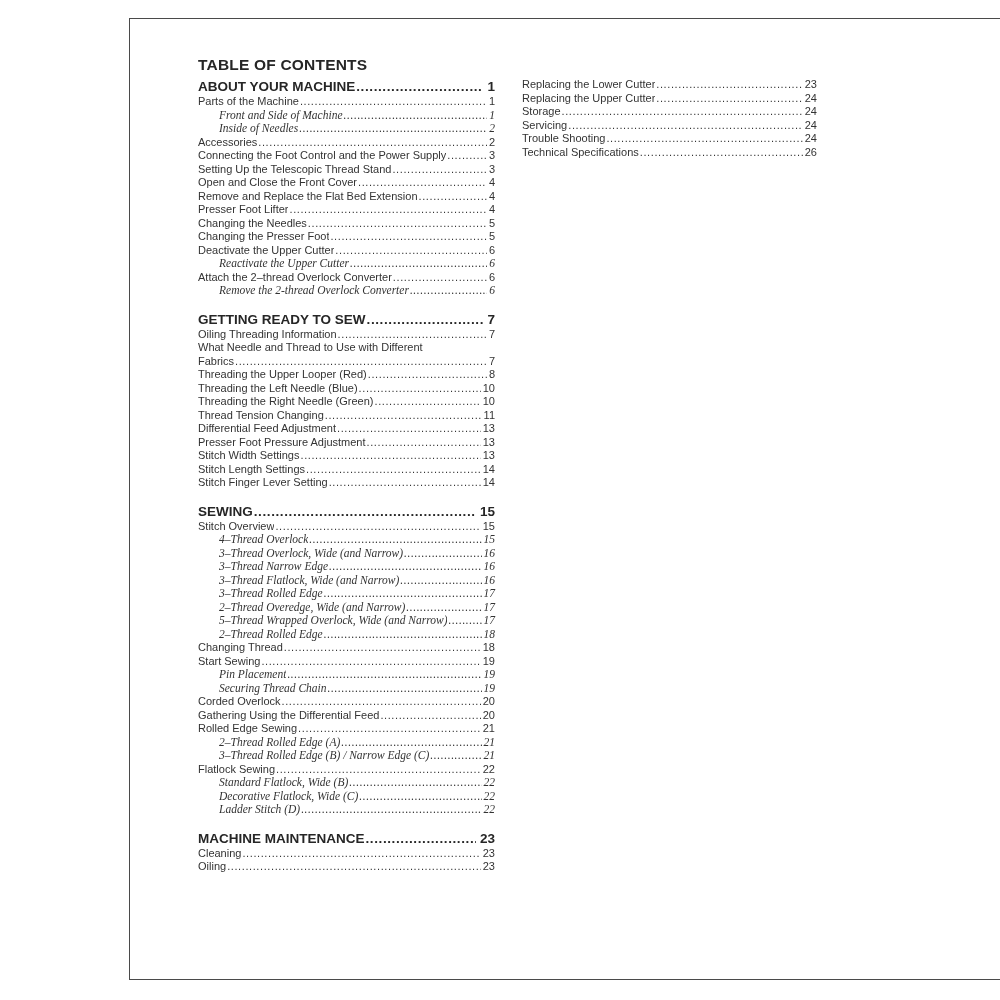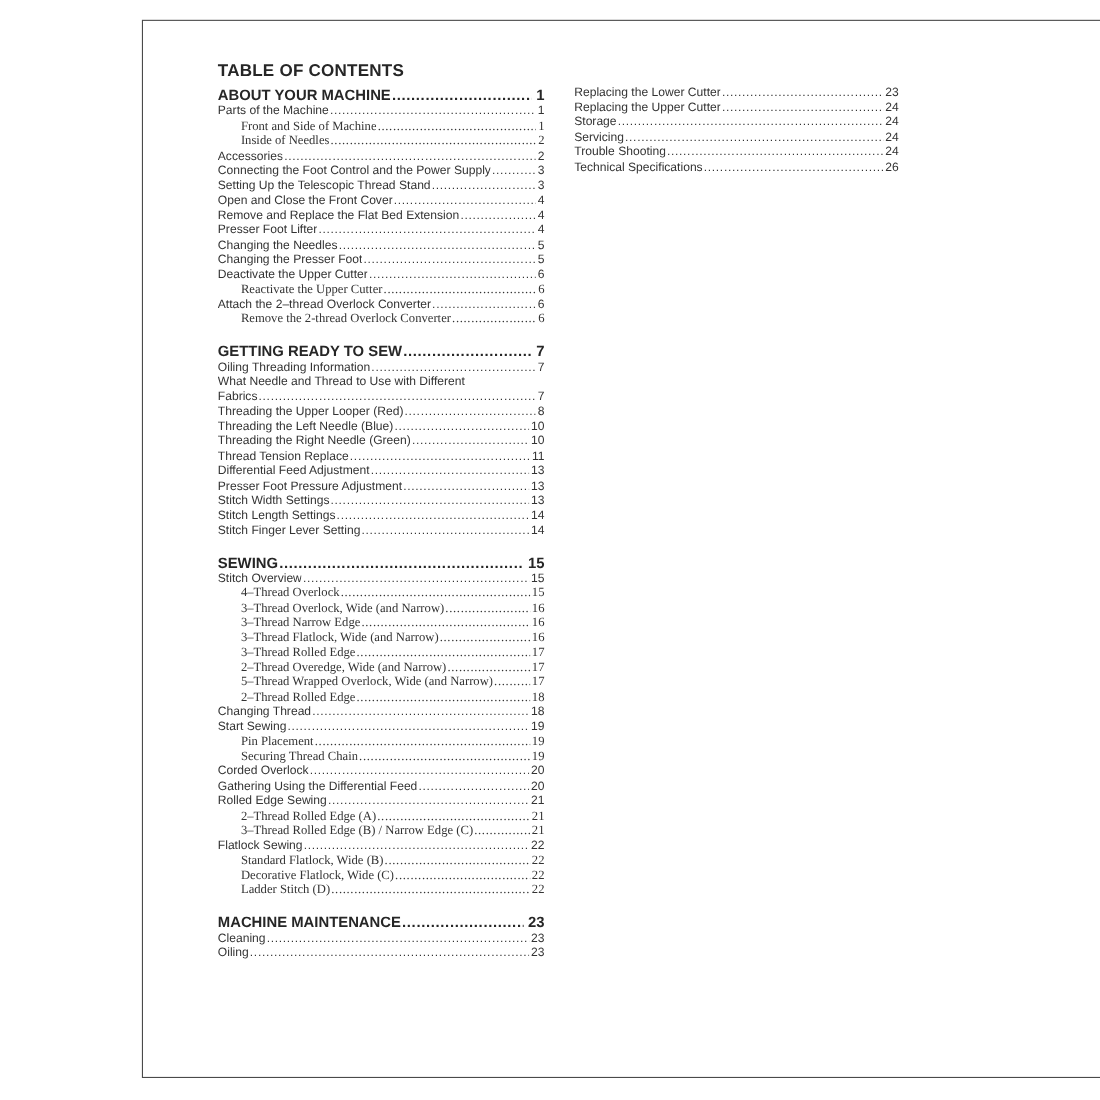--- a/index.html
+++ b/index.html
@@ -38,21 +38,21 @@
   .entry .leader{
     flex:1 1 0;min-width:0;overflow:hidden;white-space:nowrap;
     margin:0 1px;
   }
   .entry .leader::after{
     content:"....................................................................................................................................................";
     letter-spacing:0.6px;
   }
   .entry .pnum{flex:0 0 auto;margin-left:1px;}
   .entry.sub{padding-left:21px;}
-  .entry.sub{font-family:"Liberation Serif","DejaVu Serif",serif;font-size:11.5px;}
+  .entry.sub{font-family:"Liberation Serif","DejaVu Serif",serif;font-size:11.5px;font-style:italic;}
   .entry.heading{
     font-weight:bold;font-size:13.5px;line-height:17px;
     color:var(--heading-ink);margin-top:13px;
   }
   .entry.heading .pnum{margin-left:3px;}
   .entry.heading:first-child{margin-top:0;}
   .entry.nodots .leader::after{content:"";}
 </style>
 </head>
 <body>
@@ -194,21 +194,21 @@
     <span class="pnum">10</span>
   </div>
 
   <div class="entry">
     <span class="label">Threading the Right Needle (Green)</span>
     <span class="leader"></span>
     <span class="pnum">10</span>
   </div>
 
   <div class="entry">
-    <span class="label">Thread Tension Replace</span>
+    <span class="label">Thread Tension Changing</span>
     <span class="leader"></span>
     <span class="pnum">11</span>
   </div>
 
   <div class="entry">
     <span class="label">Differential Feed Adjustment</span>
     <span class="leader"></span>
     <span class="pnum">13</span>
   </div>
 

